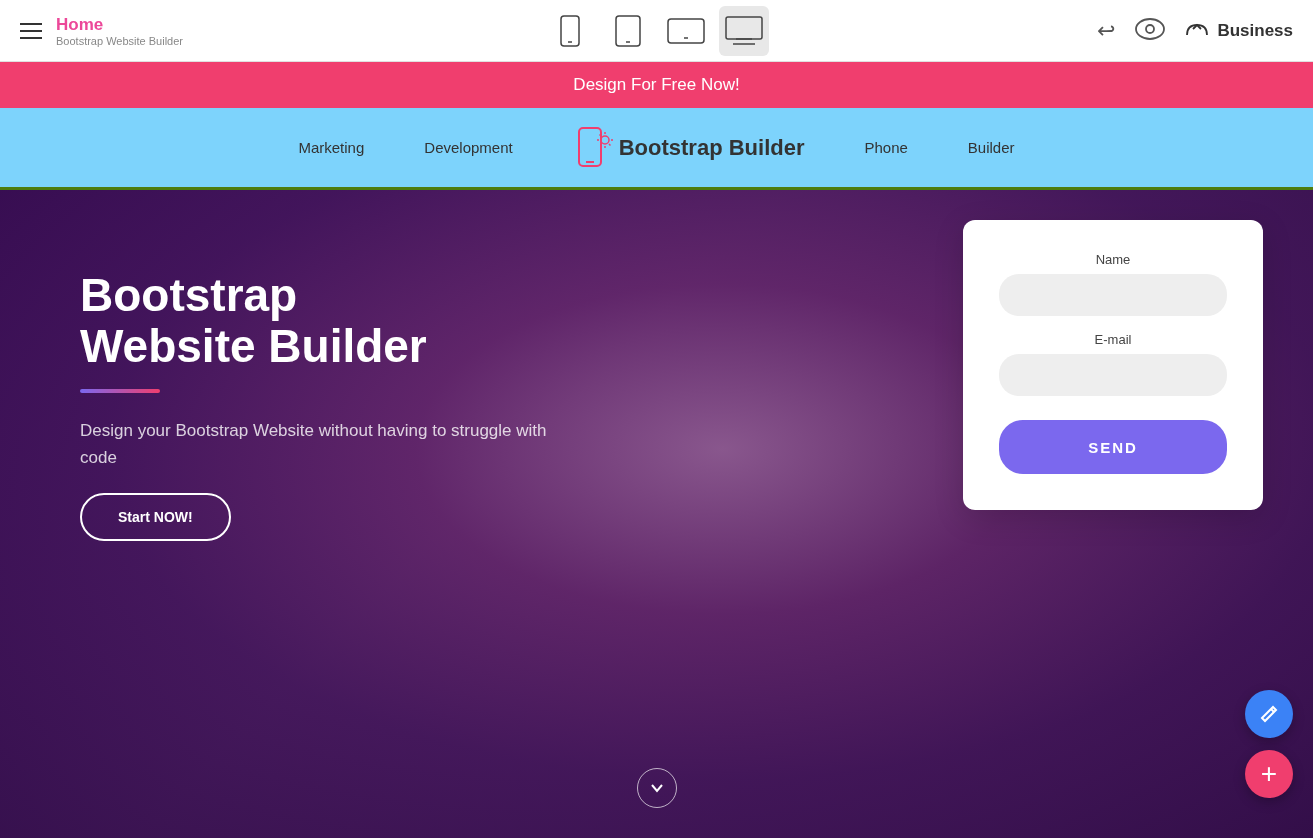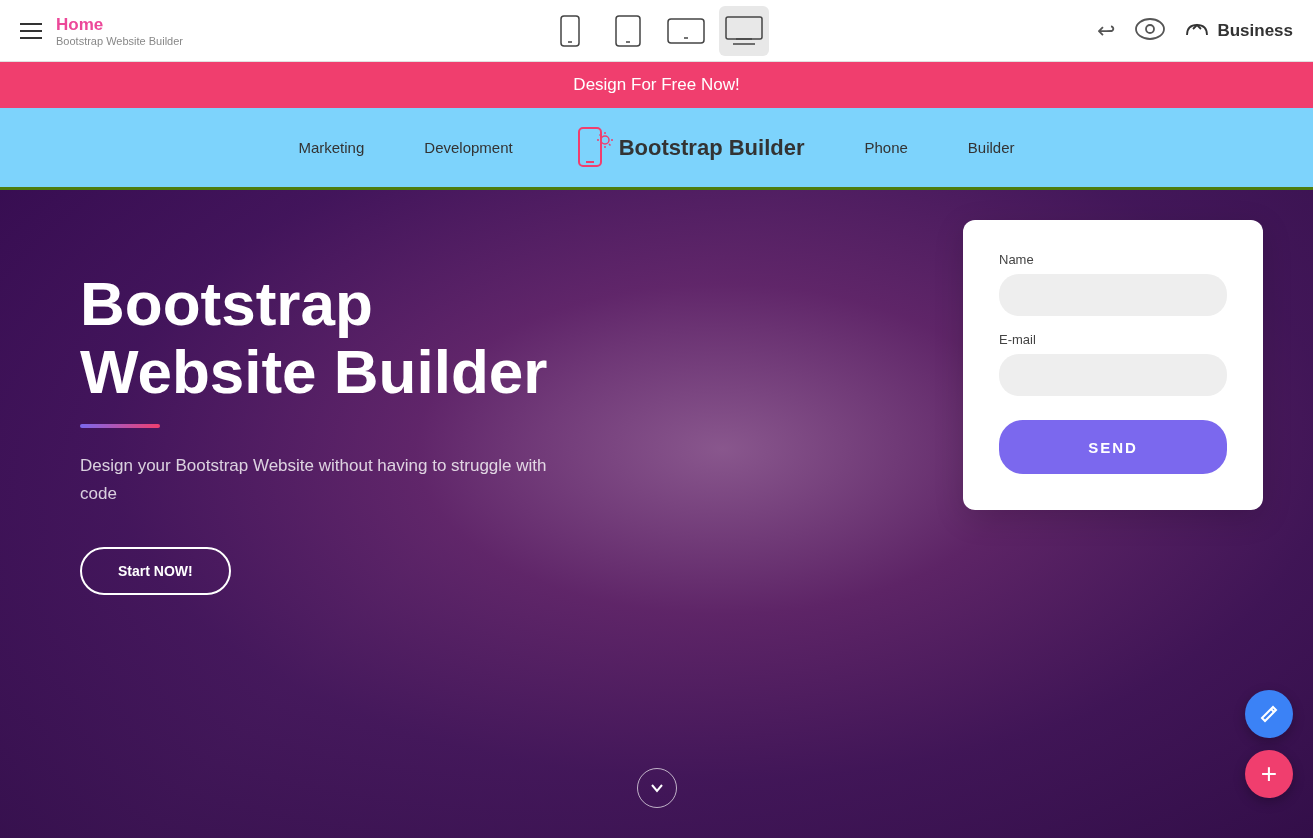--- a/index.html
+++ b/index.html
@@ -163,38 +163,38 @@
       background: radial-gradient(ellipse at 55% 40%, #8b5a8b 0%, #5a2060 30%, #3a1050 60%, #2a0840 100%);
       opacity: 0.85;
     }
     .hero-content {
       position: relative;
       z-index: 10;
       padding: 80px 80px 0 80px;
       max-width: 700px;
     }
     .hero-title {
-      font-size: 62px;
+      font-size: 46px;
       font-weight: 800;
       color: #ffffff;
       line-height: 1.1;
       margin-bottom: 18px;
     }
     .hero-divider {
       width: 80px;
       height: 4px;
       background: linear-gradient(to right, #7b68ee, #f03e6e);
       border-radius: 2px;
       margin-bottom: 24px;
     }
     .hero-desc {
       font-size: 17px;
       color: #ffffffcc;
       line-height: 1.6;
-      margin-bottom: 40px;
+      margin-bottom: 21px;
       max-width: 480px;
     }
     .hero-cta {
       display: inline-block;
       padding: 14px 36px;
       border: 2px solid #ffffff;
       border-radius: 30px;
       color: #ffffff;
       font-size: 14px;
       font-weight: 700;
@@ -246,20 +246,21 @@
       margin-bottom: 22px;
     }
     .form-group {
       margin-bottom: 16px;
     }
     .form-group label {
       display: block;
       font-size: 13px;
       color: #444;
       margin-bottom: 7px;
+      text-align: center;
     }
     .form-group input {
       width: 100%;
       height: 42px;
       border: none;
       border-radius: 20px;
       background: #eeeeee;
       padding: 0 14px;
       font-size: 13px;
       outline: none;

